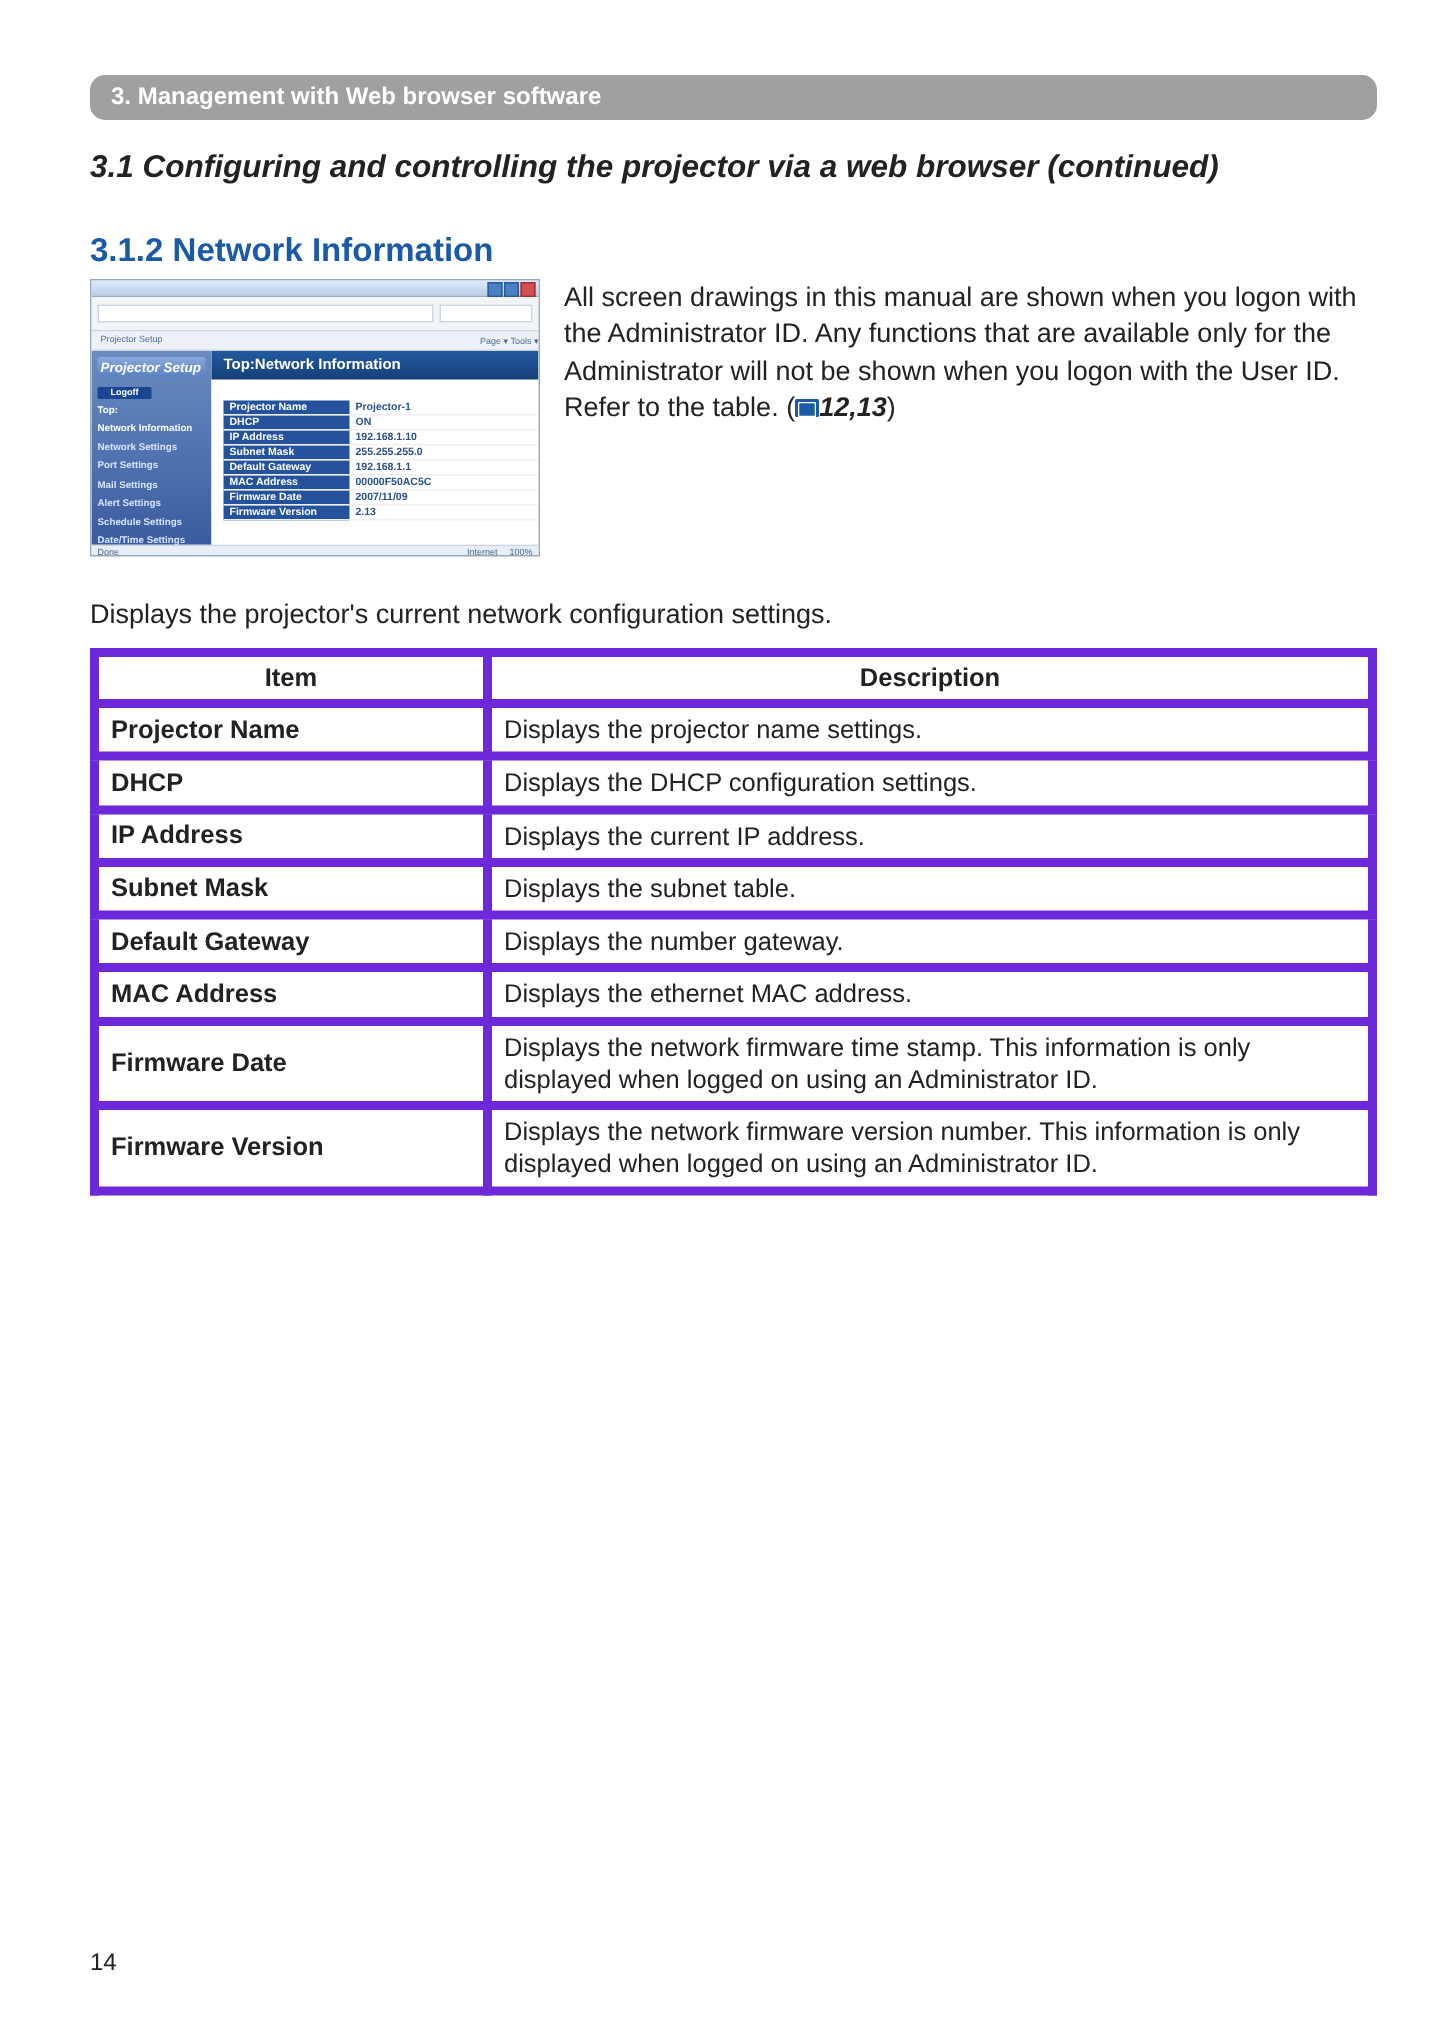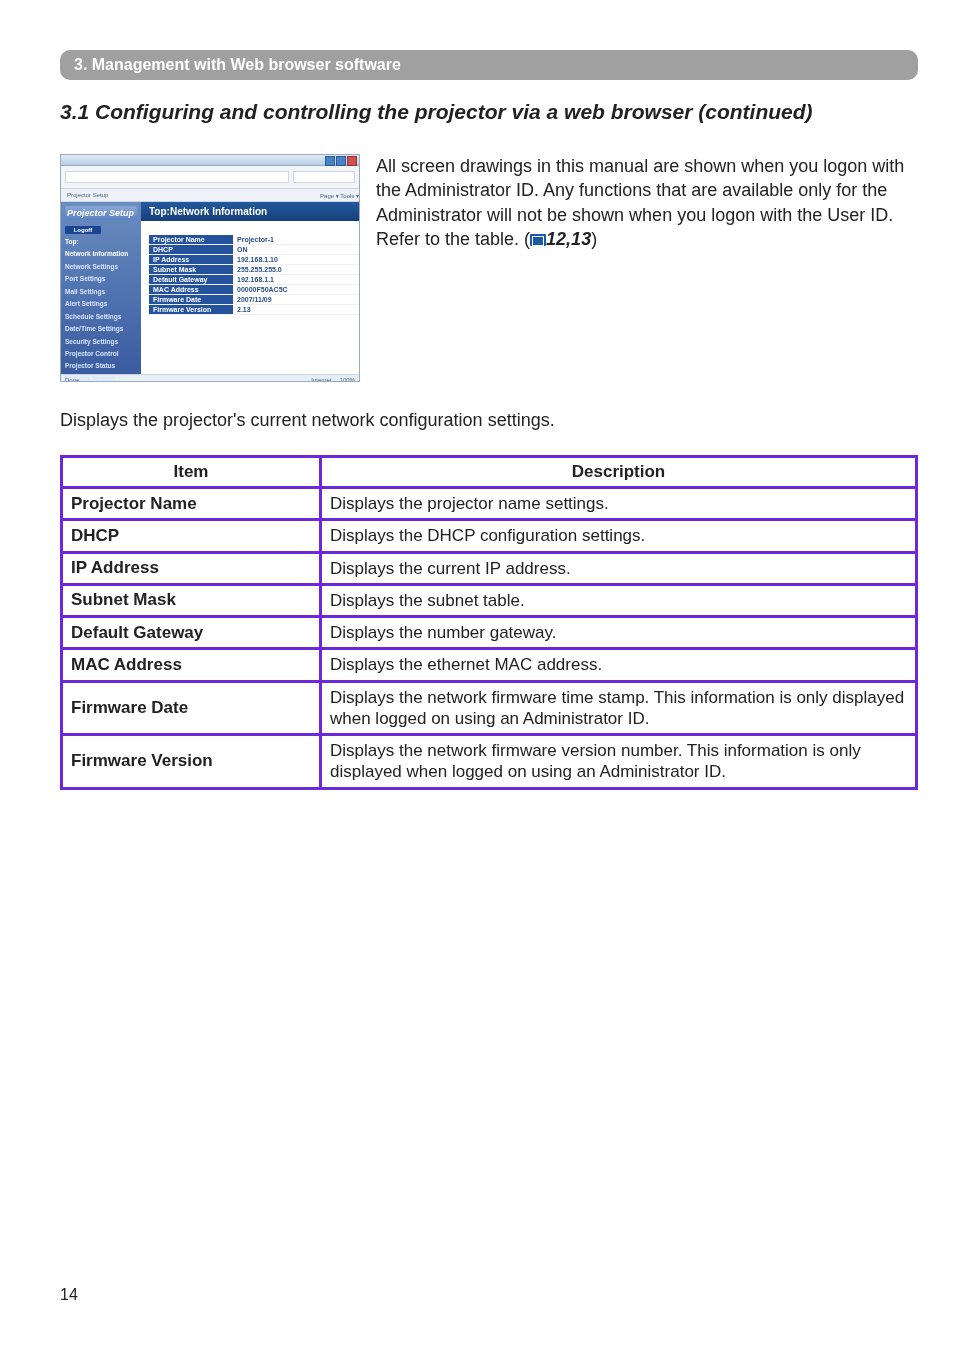--- a/index.html
+++ b/index.html
@@ -43,21 +43,21 @@
     display: flex;
     gap: 16px;
     align-items: flex-start;
   }
   .screenshot-wrap {
     width: 300px;
     flex: 0 0 300px;
   }
   .screenshot {
     width: 300px;
-    height: 228px;
+    height: 185px;
     border: 1px solid #9ab;
     box-sizing: border-box;
     background: #fafcff;
     position: relative;
     overflow: hidden;
     font-size: 7px;
   }
   .ss-titlebar {
     height: 10px;
     background: linear-gradient(#dfeaf7, #b8cfe8);
@@ -156,61 +156,62 @@
     width:5px; height:8px;
     border:1px solid #fff; border-left:none;
     border-radius: 0 1px 1px 0;
   }
   .pageref {
     font-weight:bold;
     font-style: italic;
   }
   .displays-line {
     font-size: 18px;
-    margin: 28px 0 24px 0;
+    margin: 28px 0 12px 0;
   }
   table.main-table {
     width: 100%;
     border-collapse: collapse;
     font-size: 17px;
   }
   table.main-table th, table.main-table td {
-    border: 3px solid #6d28d9;
+    border: 6px solid #6d28d9;
     padding: 4px 8px;
     vertical-align: middle;
   }
   table.main-table th {
     text-align: center;
     font-weight: bold;
   }
   table.main-table td.item {
     font-weight: bold;
     width: 240px;
   }
   table.main-table td.desc {
     line-height: 1.25;
   }
   .page-number {
     position: absolute;
     left: 60px;
-    bottom: 50px;
+    bottom: 36px;
     font-size: 16px;
   }
 </style>
 </head>
 <body>
 
 <div class="page">
 
   <div class="banner">
     <span class="banner-text">3. Management with Web browser software</span>
   </div>
 
   <div class="section-title-1">3.1 Configuring and controlling the projector via a web browser (continued)</div>
 
+  <div class="section-title-2">3.1.2 Network Information</div>
 
   <div class="two-col">
     <div class="screenshot-wrap">
       <div class="screenshot">
         <div class="ss-titlebar">
           <div class="ss-winbtns">
             <span></span>
             <span></span>
             <span></span>
           </div>

